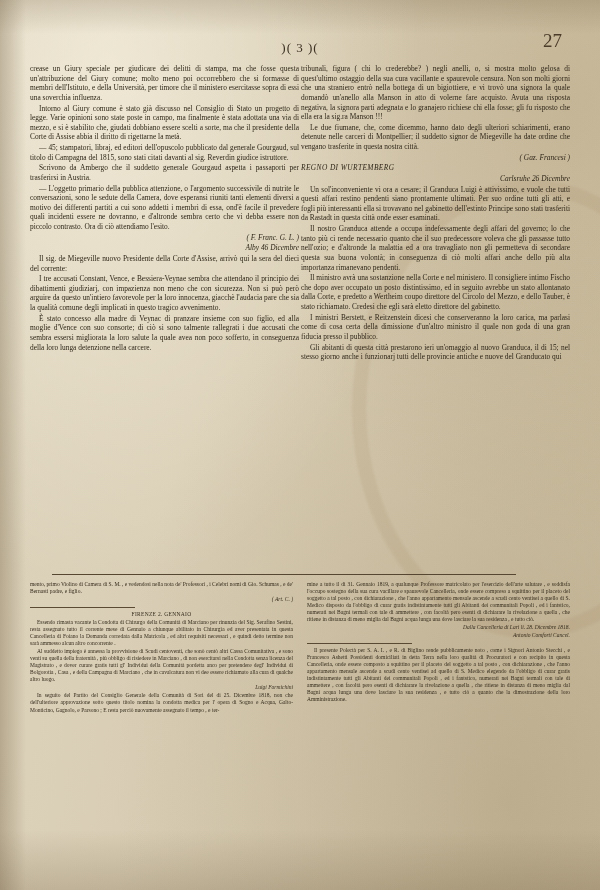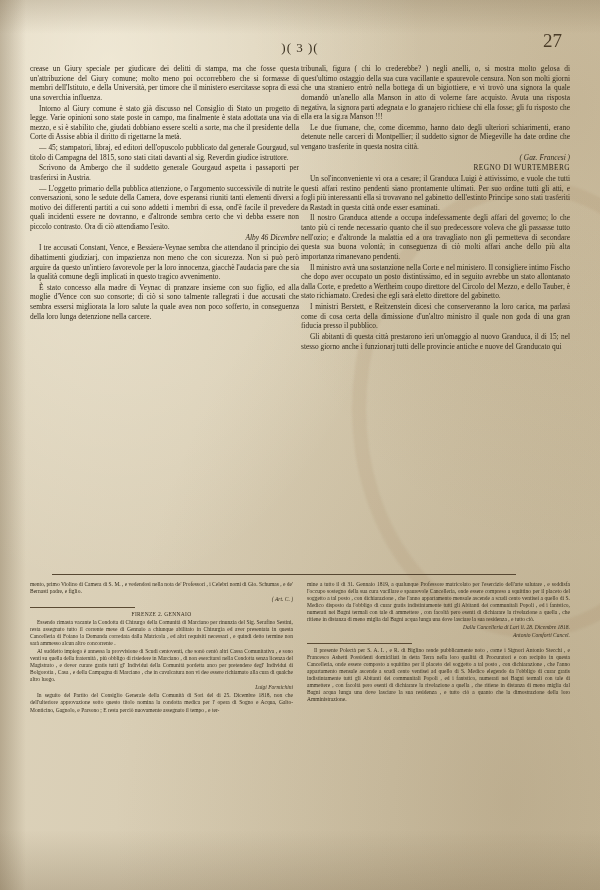--- a/index.html
+++ b/index.html
@@ -103,25 +103,26 @@
     text-indent: 9px;
   }
   .col p.noind { text-indent: 0; }
   .dateline {
     text-align: right;
     font-style: italic;
     text-indent: 0 !important;
     margin: 4px 0 2px 0;
   }
   .heading {
-    text-align: right;
+    text-align: left;
     text-indent: 0 !important;
     margin: 5px 0 1px 0;
     font-variant: small-caps;
     letter-spacing: 0.4px;
+    font-style: italic;
   }
 
   
   .rule {
     border: 0;
     border-top: 1px solid #564732;
     width: 86%;
     margin: 10px 0 6px 22px;
   }
 
@@ -185,30 +186,33 @@
   </div>
 
   <div class="cols">
 
     <div class="col">
       <p class="noind">crease un Giury speciale per giudicare dei delitti di stampa, ma che fosse questa un'attribuzione del Giury comune; molto meno poi occorrebbero che si formasse di membri dell'Istituto, e della Università, per timore che il ministero esercitasse sopra di essi una soverchia influenza.</p>
       <p>Intorno al Giury comune è stato già discusso nel Consiglio di Stato un progetto di legge. Varie opinioni sono state poste in campo, ma finalmente è stata adottata una via di mezzo, e si è stabilito che, giudati dobbiano essere scelti a sorte, ma che il presidente della Corte di Assise abbia il diritto di rigettarne la metà.</p>
       <p>— 45; stampatori, libraj, ed editori dell'opuscolo pubblicato dal generale Gourgaud, sul titolo di Campagna del 1815, sono stati citati davanti al sig. Reverdin giudice istruttore.</p>
       <p>Scrivono da Ambergo che il suddetto generale Gourgaud aspetta i passaporti per trasferirsi in Austria.</p>
       <p>— L'oggetto primario della pubblica attenzione, o l'argomento successivile di nutrite le conversazioni, sono le sedute della Camera, dove esperansi riuniti tanti elementi diversi a motivo dei differenti partiti a cui sono addetti i membri di essa, ond'è facile il prevedere quali incidenti essere ne dovranno, e d'altronde sembra certo che vi debba essere non piccolo contrasto. Ora di ciò attendiamo l'esito.</p>
+      <p class="dateline">( F. Franc. G. L. )</p>
       <p class="dateline">Alby 46 Dicembre</p>
+      <p>Il sig. de Miegeville nuovo Presidente della Corte d'Assise, arrivò qui la sera del dieci del corrente:</p>
       <p>I tre accusati Constant, Vence, e Bessiera-Veynae sembra che attendano il principio dei dibattimenti giudiziarj, con impazienza non meno che con sicurezza. Non si può però arguire da questo un'intiero favorevole per la loro innocenza, giacchè l'audacia pare che sia la qualità comune degli implicati in questo tragico avvenimento.</p>
       <p>È stato concesso alla madre di Veynac di pranzare insieme con suo figlio, ed alla moglie d'Vence con suo consorte; di ciò si sono talmente rallegrati i due accusati che sembra essersi migliorata la loro salute la quale avea non poco sofferto, in conseguenza della loro lunga detenzione nella carcere.</p>
     </div>
 
     <div class="col">
       <p class="noind">tribunali, figura ( chi lo crederebbe? ) negli anelli, o, si mostra molto gelosa di quest'ultimo ostaggio della sua cura vacillante e spaurevole censura. Non son molti giorni che una straniero entrò nella bottega di un bigiottiere, e vi trovò una signora la quale domandò un'anello alla Manson in atto di volerne fare acquisto. Avuta una risposta negativa, la signora parti adegnata e lo granajero richiese chi ella fosse; gli fu risposto che ella era la sig.ra Manson !!!</p>
       <p>Le due fiumane, che, come dicemmo, hanno dato degli ulteriori schiarimenti, erano detenute nelle carceri di Montpellier; il suddetto signor de Miegeville ha date ordine che vengano trasferite in questa nostra città.</p>
       <p class="dateline">( Gaz. Francesi )</p>
       <p class="heading">REGNO DI WURTEMBERG</p>
+      <p class="dateline">Carlsruhe 26 Dicembre</p>
       <p>Un sol'inconveniente vi ora a cesare; il Granduca Luigi è attivissimo, e vuole che tutti questi affari restino pendenti siano prontamente ultimati. Per suo ordine tutti gli atti, e fogli più interessanti ella si trovavano nel gabinetto dell'estinto Principe sono stati trasferiti da Rastadt in questa città onde esser esaminati.</p>
       <p>Il nostro Granduca attende a occupa indefessamente degli affari del governo; lo che tanto più ci rende necessario quanto che il suo predecessore voleva che gli passasse tutto nell'ozio; e d'altronde la malattia ed a ora travagliato non gli permetteva di secondare questa sua buona volontà; in conseguenza di ciò molti affari anche dello più alta importanza rimanevano pendenti.</p>
       <p>Il ministro avrà una sostanzione nella Corte e nel ministero. Il consigliere intimo Fischo che dopo aver occupato un posto distintissimo, ed in seguito avrebbe un stato allontanato dalla Corte, e predetto a Wertheim coupo direttore del Circolo del Mezzo, e dello Tauber, è stato richiamato. Credesi che egli sarà eletto direttore del gabinetto.</p>
       <p>I ministri Berstett, e Reitzenstein dicesi che conserveranno la loro carica, ma parlasi come di cosa certa della dimissione d'un'altro ministro il quale non goda di una gran fiducia presso il pubblico.</p>
       <p>Gli abitanti di questa città prestarono ieri un'omaggio al nuovo Granduca, il di 15; nel stesso giorno anche i funzionarj tutti delle provincie antiche e nuove del Granducato qui</p>
     </div>
 
   </div>
 
   <hr class="rule">

